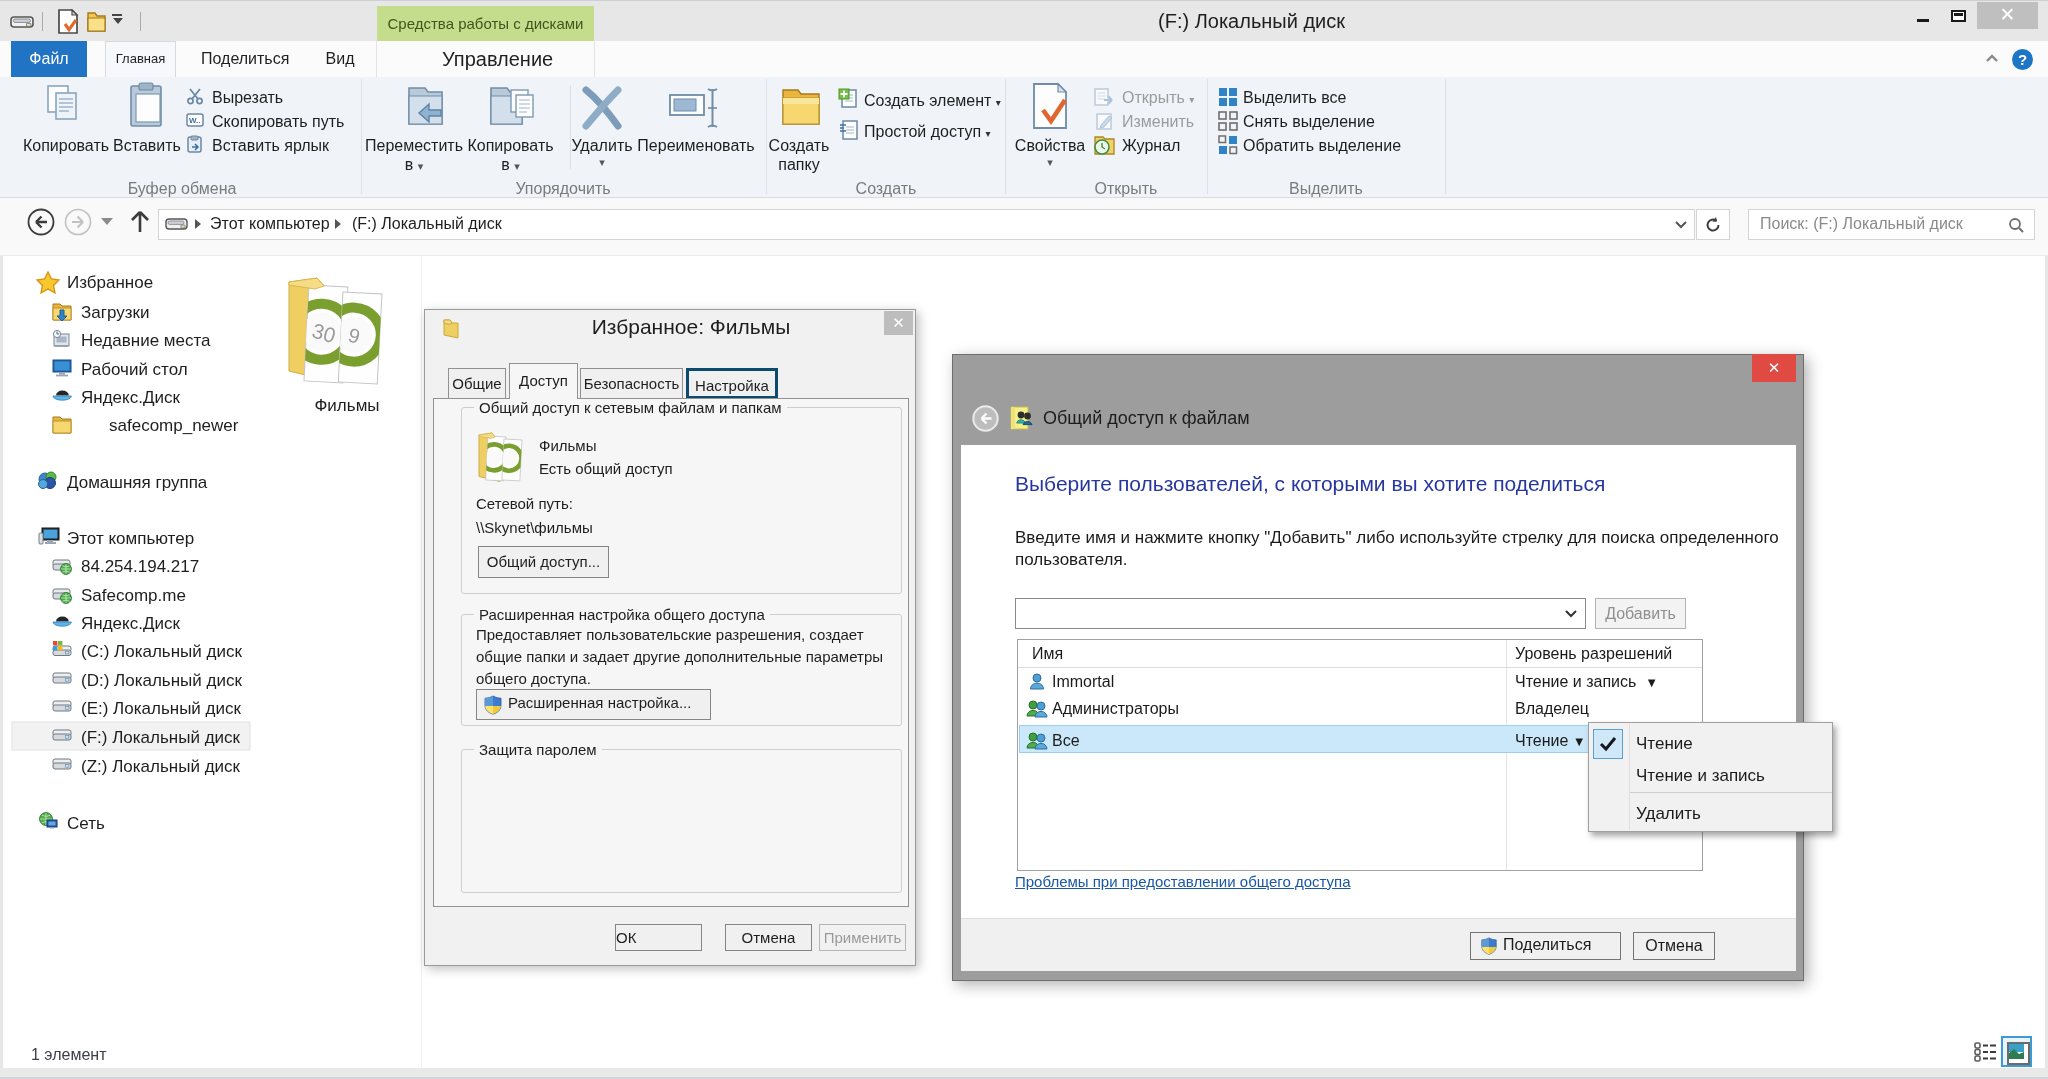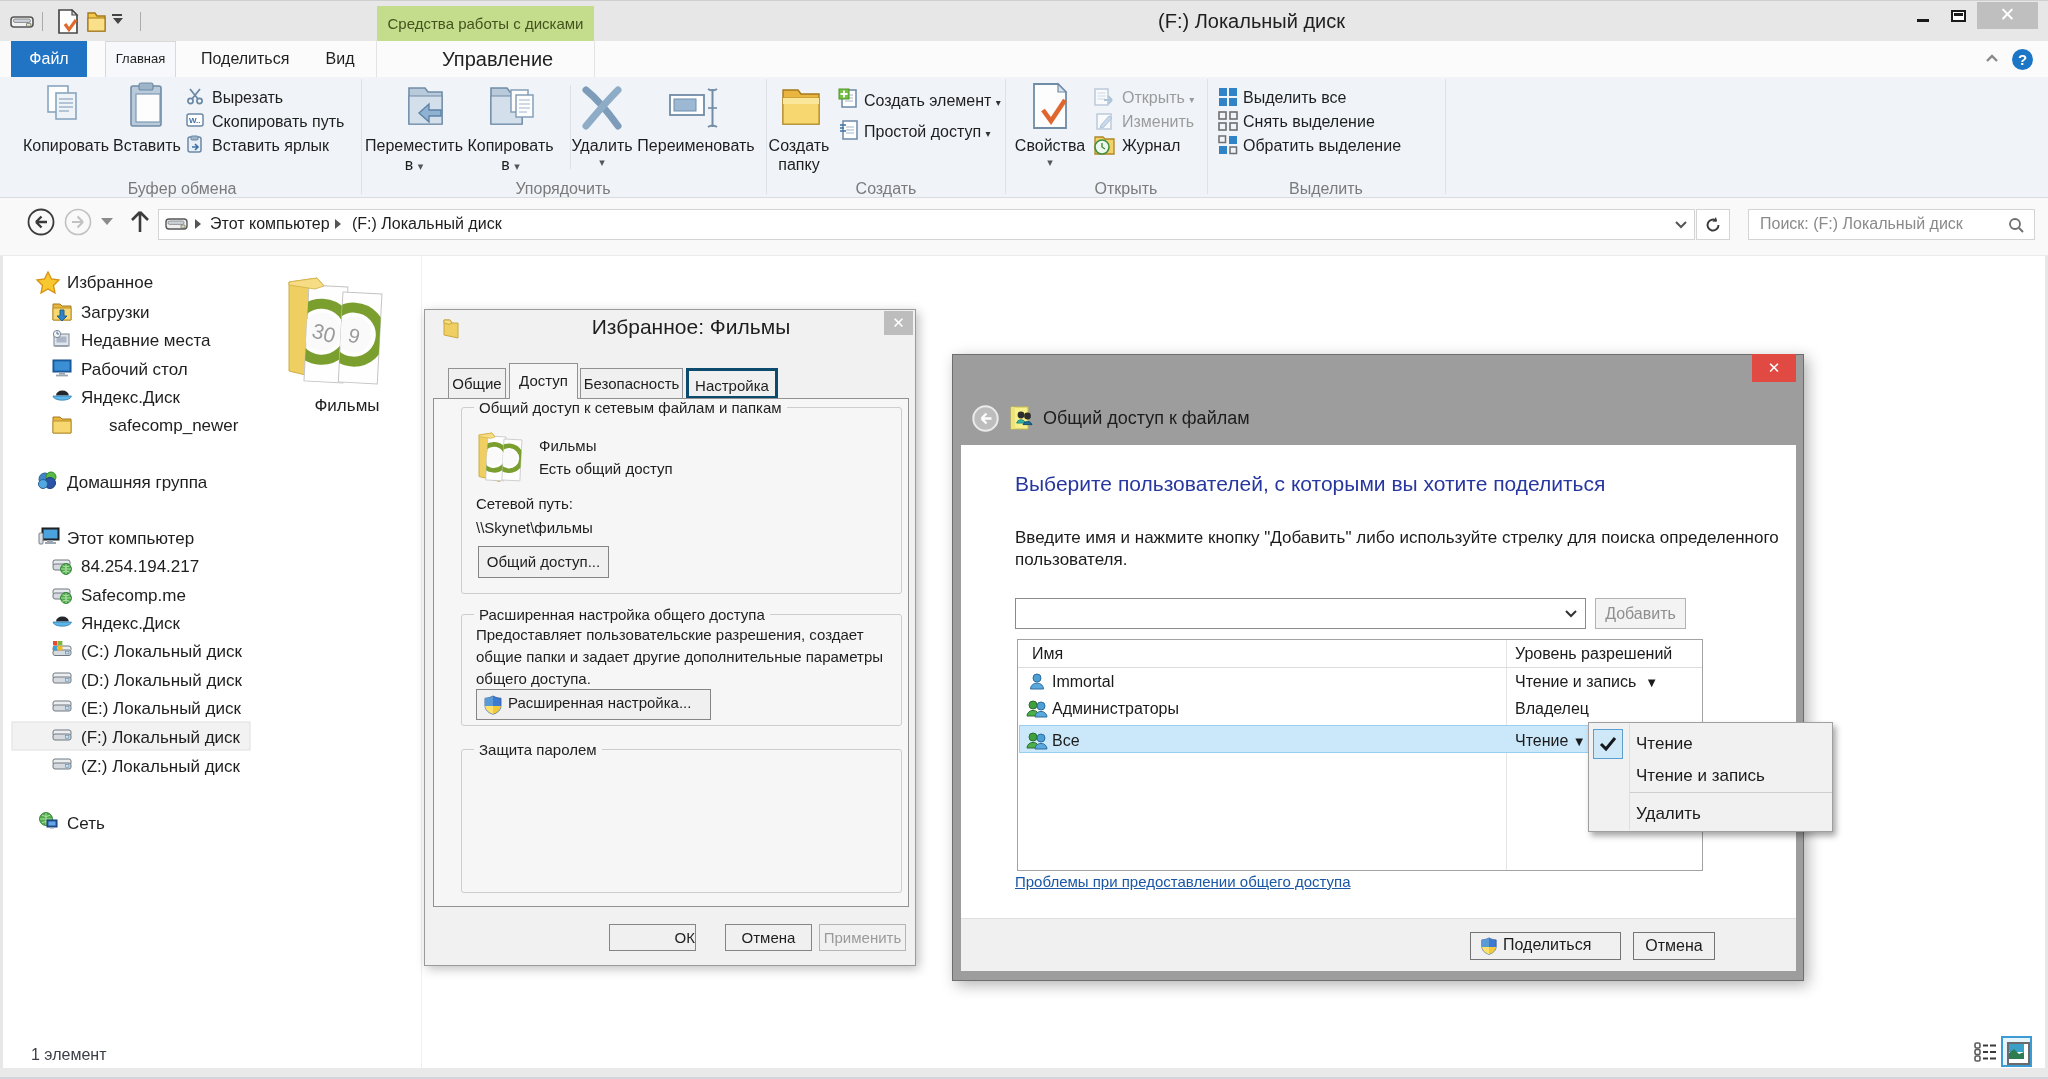--- a/index.html
+++ b/index.html
@@ -496,21 +496,21 @@
         <path d="M10 1 C 7 2.6 4.6 3.2 2 3.2 v7 c0 .3 0 .5 0 .8 l8 0 v-11 z" fill="#5b9bd5"></path>
         <path d="M10 11 l8 0 c-.6 4 -3.8 6.8 -8 8.2 z" fill="#f0c93c"></path>
         <path d="M10 11 l-8 0 c.6 4 3.8 6.8 8 8.2 z" fill="#ffe06a"></path>
       </svg>
       <div class="abs" style="left:31px;top:4px;">Расширенная настройка...</div>
     </div>
 
     <div class="abs" style="left:36px;top:439px;width:441px;height:144px;border:1px solid #cdcdcd;border-radius:3px;box-sizing:border-box;"></div>
     <div class="abs" style="left:49px;top:431px;background:#f6f6f6;padding:0 5px;">Защита паролем</div>
 
-    <div class="abs" style="left:184px;top:614px;width:87px;height:27px;background:#f0f0f0;border:1px solid #858585;box-sizing:border-box;text-align:right;line-height:25px;">ОК</div>
+    <div class="abs" style="left:190px;top:614px;width:87px;height:27px;background:#f0f0f0;border:1px solid #858585;box-sizing:border-box;text-align:left;line-height:25px;">ОК</div>
     <div class="abs" style="left:300px;top:614px;width:87px;height:27px;background:#f0f0f0;border:1px solid #858585;box-sizing:border-box;text-align:center;line-height:25px;">Отмена</div>
     <div class="abs" style="left:394px;top:614px;width:87px;height:27px;background:#f1f1f1;border:1px solid #b5b5b5;box-sizing:border-box;text-align:center;line-height:25px;color:#9a9a9a;">Применить</div>
   </div>
 
   <div class="abs" id="dlg2" style="left:952px;top:354px;width:852px;height:627px;background:#9d9d9d;border:1px solid #6e6e6e;box-sizing:border-box;box-shadow:4px 4px 14px rgba(0,0,0,0.3);font-size:16px;color:#1b1b1b;">
     <div class="abs" style="left:799px;top:-1px;width:44px;height:28px;background:#e04a43;color:#fff;font-size:15px;text-align:center;line-height:27px;">✕</div>
     <svg class="abs" style="left:19px;top:50px;" width="27" height="27" viewBox="0 0 27 27">
       <circle cx="13.5" cy="13.5" r="12.2" fill="#bdbdbd" stroke="#ebebeb" stroke-width="2"></circle>
       <path d="M19.5 13.5 h-10 m0 0 l5 -5 m-5 5 l5 5" stroke="#fdfdfd" stroke-width="2.4" fill="none"></path>
     </svg>

